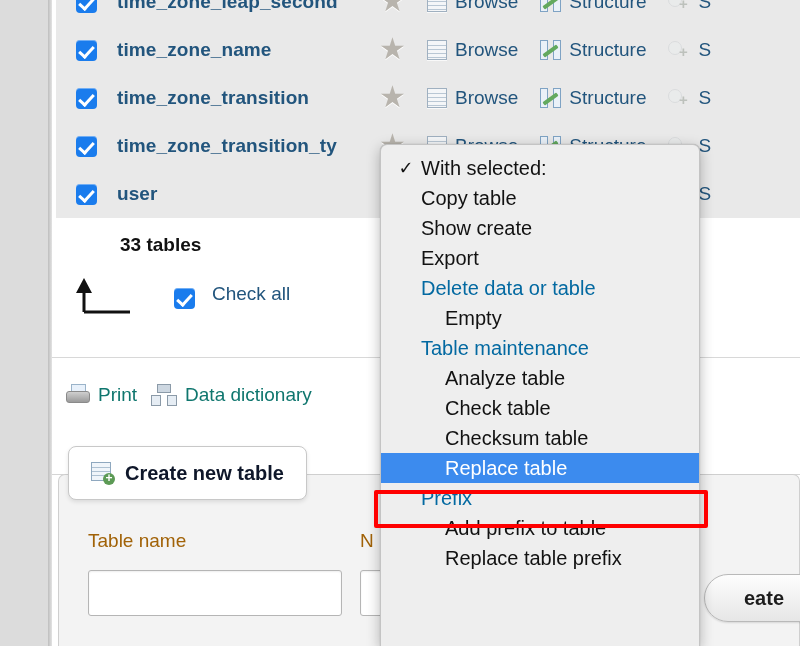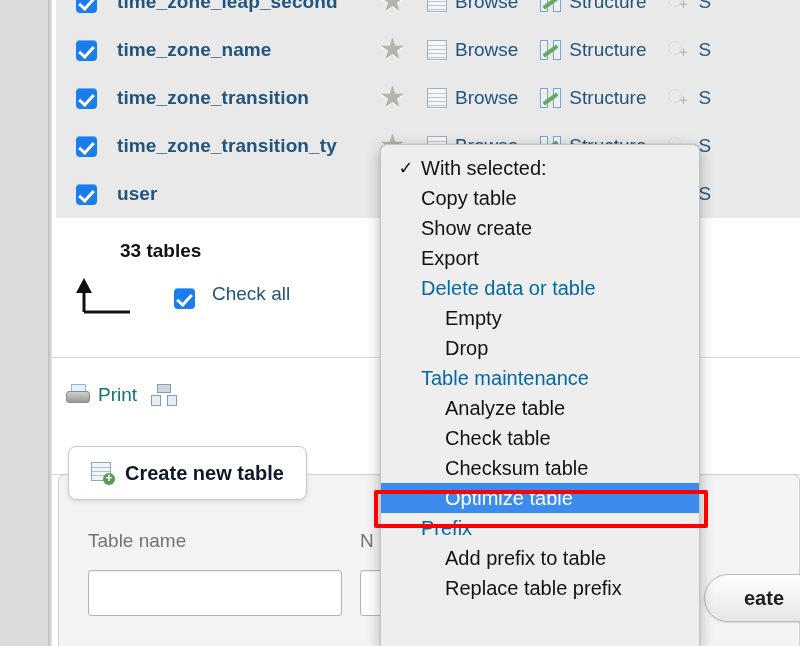--- a/index.html
+++ b/index.html
@@ -176,21 +176,21 @@
 
   
   .summary {
     position: absolute;
     left: 0; top: 218px;
     width: 748px; height: 142px;
     background: #ffffff;
   }
   .count {
     position: absolute;
-    left: 68px; top: 22px;
+    left: 68px; top: 16px;
     font-size: 19px;
     font-weight: bold;
     color: #111;
   }
   .arrow-up {
     position: absolute;
     left: 20px; top: 60px;
     width: 62px; height: 36px;
   }
   .checkall-box {
@@ -319,21 +319,21 @@
     color: #fff;
     font-size: 12px;
     line-height: 11px;
     text-align: center;
     font-weight: bold;
   }
 
   .field-label {
     position: absolute;
     font-size: 19px;
-    color: #737373;
+    color: #a16207;
   }
   .field-input {
     position: absolute;
     background: #ffffff;
     border: 1px solid #b5b5b5;
     border-radius: 3px;
     box-shadow: inset 0 1px 2px rgba(0,0,0,.07);
   }
   #tablename-label { left: 36px; top: 530px; }
   #tablename-input { left: 36px; top: 570px; width: 254px; height: 46px; }
@@ -566,20 +566,21 @@
             <span class="body"></span>
         </span>
         <span class="tool-label">Print</span>
       </div>
       <div class="tool">
         <span class="ico-dict">
           <span class="blk b1"></span>
             <span class="blk b2"></span>
             <span class="blk b3"></span>
         </span>
+        <span class="tool-label">Data dictionary</span>
       </div>
     </div>
 
     <div class="panel-top-line"></div>
     <div class="panel"></div>
 
     <div class="tab">
       <span class="ico-newtable">
         <span class="sheet"></span>
           <span class="plus">+</span>
@@ -609,37 +610,34 @@
       </div>
       <div class="mi lvl0">
         <span class="txt">Export</span>
       </div>
       <div class="mi hdr">
         <span class="txt">Delete data or table</span>
       </div>
       <div class="mi lvl1">
         <span class="txt">Empty</span>
       </div>
-      <div class="mi lvl1">
-        <span class="txt">Drop</span>
-      </div>
       <div class="mi hdr">
         <span class="txt">Table maintenance</span>
       </div>
       <div class="mi lvl1">
         <span class="txt">Analyze table</span>
       </div>
       <div class="mi lvl1">
         <span class="txt">Check table</span>
       </div>
       <div class="mi lvl1">
         <span class="txt">Checksum table</span>
       </div>
       <div class="mi lvl1 sel">
-        <span class="txt">Optimize table</span>
+        <span class="txt">Replace table</span>
       </div>
       <div class="mi hdr">
         <span class="txt">Prefix</span>
       </div>
       <div class="mi lvl1">
         <span class="txt">Add prefix to table</span>
       </div>
       <div class="mi lvl1">
         <span class="txt">Replace table prefix</span>
       </div>

